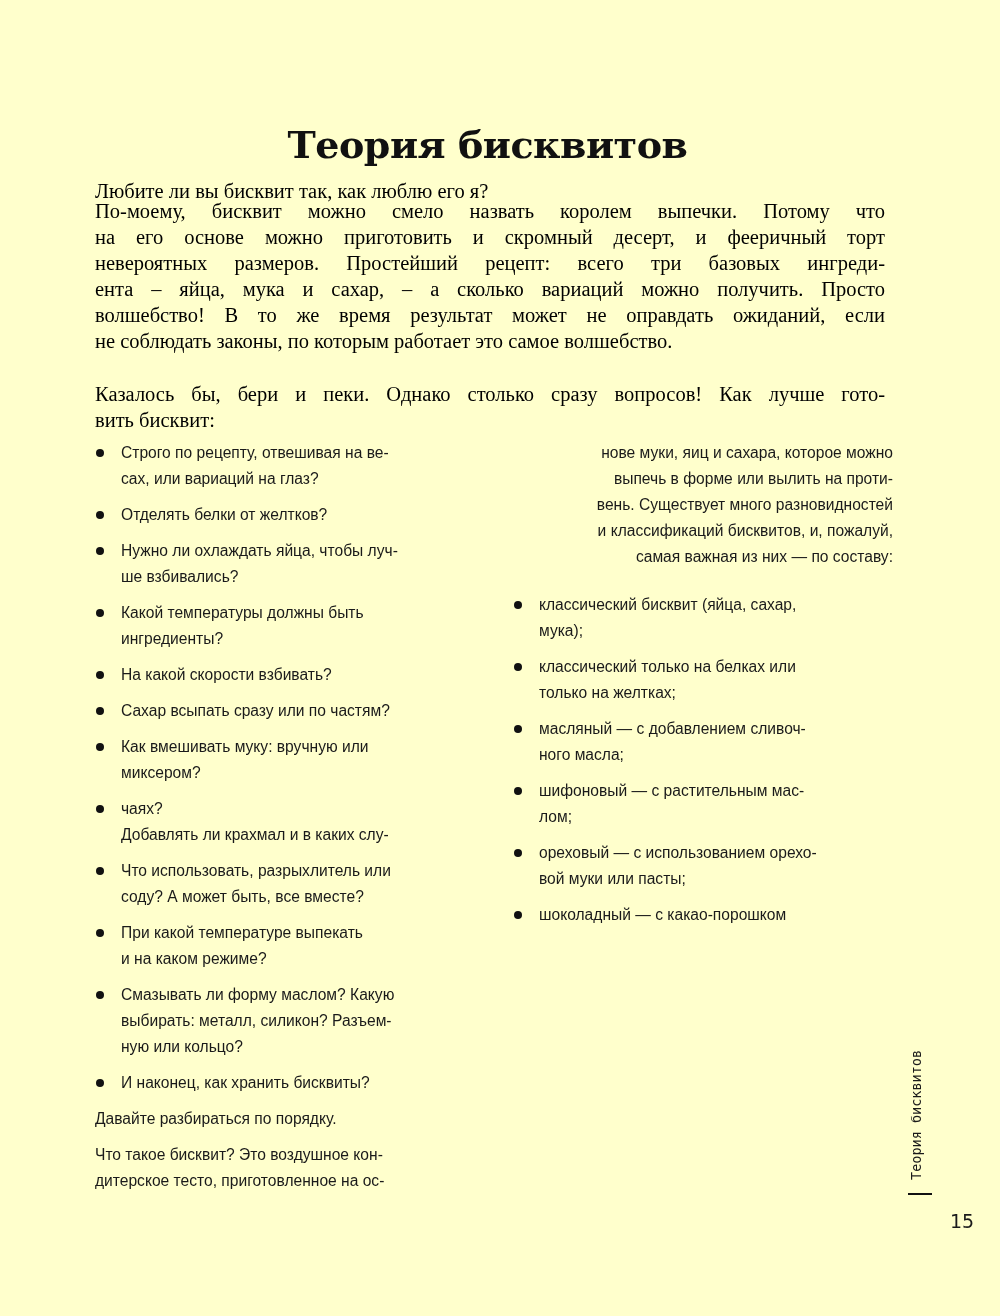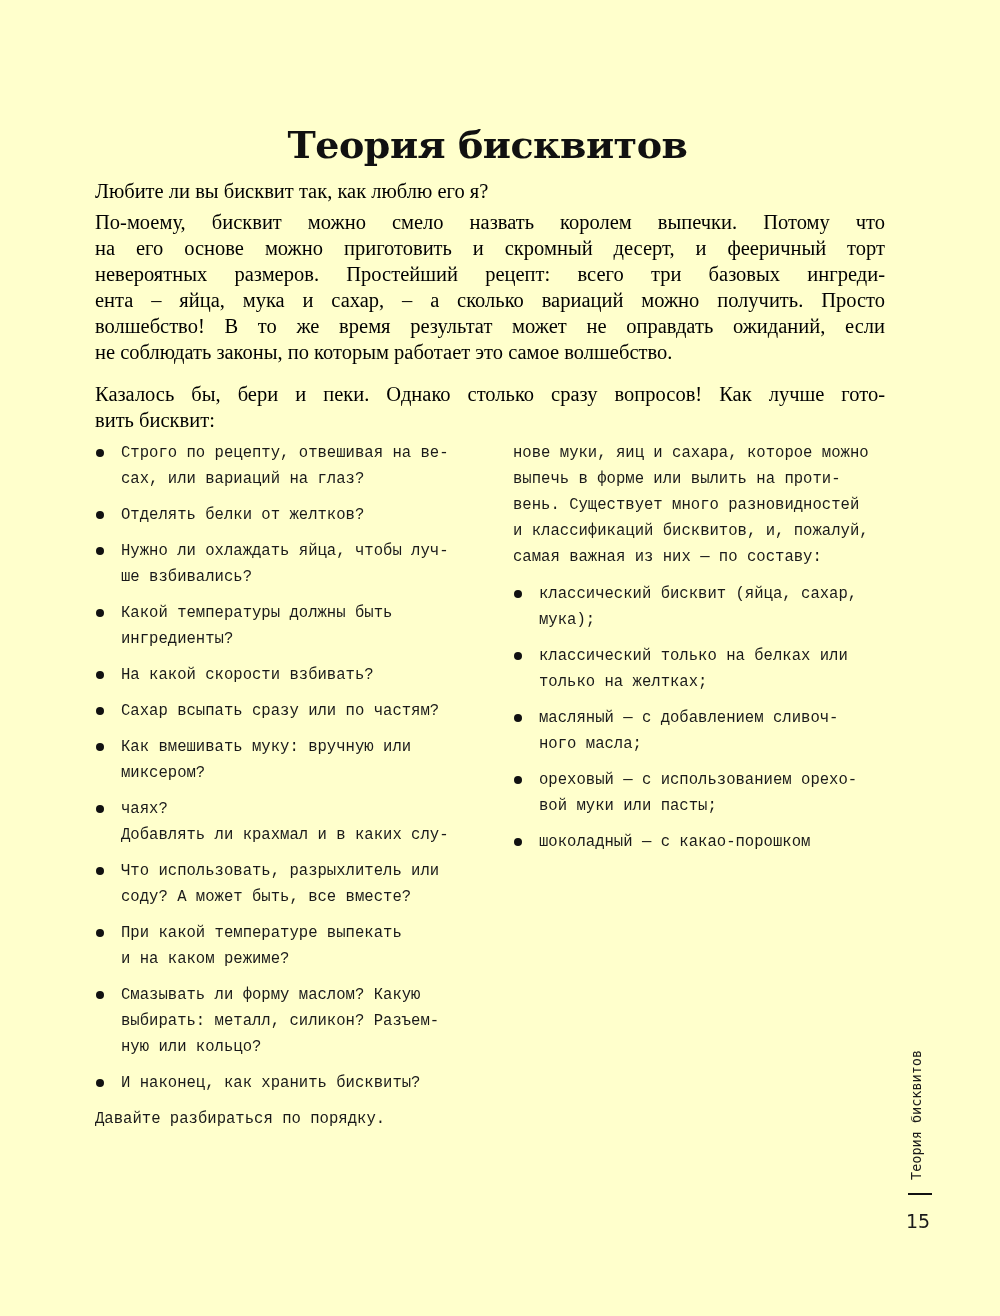--- a/index.html
+++ b/index.html
@@ -23,63 +23,63 @@
     .serif-block {
       position: absolute; left: 95px; width: 790px;
       font-family: "Liberation Serif", serif;
       font-size: 20.5px;
       line-height: 26px;
       color: #000000;
     }
     .serif-block .ln { display: block; white-space: nowrap; }
     .serif-block .ln.j { text-align: justify; text-align-last: justify; }
     #intro { top: 178px; }
-    #para1 { top: 209px; }
+    #para1 { top: 198px; }
     #para2 { top: 381px; }
 
     .col {
       position: absolute;
-      font-family: Liberation Mono, monospace;
+      font-family: Liberation Sans, sans-serif;
       font-size: 15.6px;
       line-height: 26px;
       color: #1a1a1a;
     }
     #col-left { left: 95px; top: 440px; width: 380px; }
     #col-right { left: 513px; top: 440px; width: 380px; }
     .bullet {
       position: relative;
       padding-left: 26px;
       margin-bottom: 10px;
     }
     .bullet .dot {
       position: absolute; left: 1px; top: 9px;
       width: 8px; height: 8px; border-radius: 50%;
       background: #111;
     }
     .ln2 { display: block; white-space: nowrap; }
     .para { margin-bottom: 10px; }
     #col-right .bullet { margin-bottom: 10px; }
-    #col-right .para { margin-bottom: 11px; }
+    #col-right .para { margin-bottom: 22px; text-align: right; }
 
     .side-running {
       position: absolute;
       left: 908px; top: 1180px;
       transform: rotate(-90deg);
       transform-origin: left top;
       font-family: "DejaVu Sans Mono", monospace;
       font-size: 13.5px;
       white-space: nowrap;
       color: #1a1a1a;
     }
     .side-rule {
       position: absolute; left: 908px; top: 1193px;
       width: 24px; height: 2px; background: #111;
     }
     .page-number {
-      position: absolute; left: 906px; top: 1210px;
+      position: absolute; left: 950px; top: 1210px;
       font-family: "DejaVu Sans", sans-serif;
       font-size: 19px;
       color: #1a1a1a;
     }
   </style>
 </head>
 <body>
 
 <h1 class="page-title">Теория бисквитов</h1>
 
@@ -156,20 +156,24 @@
       </div>
       <div class="bullet">
         <span class="dot"></span>
         <span class="ln2">И наконец, как хранить бисквиты?</span>
       </div>
     </div>
   <div id="left-after">
       <div class="para">
         <span class="ln2">Давайте разбираться по порядку.</span>
       </div>
+      <div class="para">
+        <span class="ln2">Что такое бисквит? Это воздушное кон-</span>
+        <span class="ln2">дитерское тесто, приготовленное на ос-</span>
+      </div>
     </div>
 </div>
 
 <div class="col" id="col-right">
   <div id="right-intro" class="para">
       <span class="ln2">нове муки, яиц и сахара, которое можно</span>
       <span class="ln2">выпечь в форме или вылить на проти-</span>
       <span class="ln2">вень. Существует много разновидностей</span>
       <span class="ln2">и классификаций бисквитов, и, пожалуй,</span>
       <span class="ln2">самая важная из них — по составу:</span>
@@ -185,20 +189,25 @@
         <span class="ln2">классический только на белках или</span>
         <span class="ln2">только на желтках;</span>
       </div>
       <div class="bullet">
         <span class="dot"></span>
         <span class="ln2">масляный — с добавлением сливоч-</span>
         <span class="ln2">ного масла;</span>
       </div>
       <div class="bullet">
         <span class="dot"></span>
+        <span class="ln2">шифоновый — с растительным мас-</span>
+        <span class="ln2">лом;</span>
+      </div>
+      <div class="bullet">
+        <span class="dot"></span>
         <span class="ln2">ореховый — с использованием орехо-</span>
         <span class="ln2">вой муки или пасты;</span>
       </div>
       <div class="bullet">
         <span class="dot"></span>
         <span class="ln2">шоколадный — с какао-порошком</span>
       </div>
     </div>
 </div>
 

